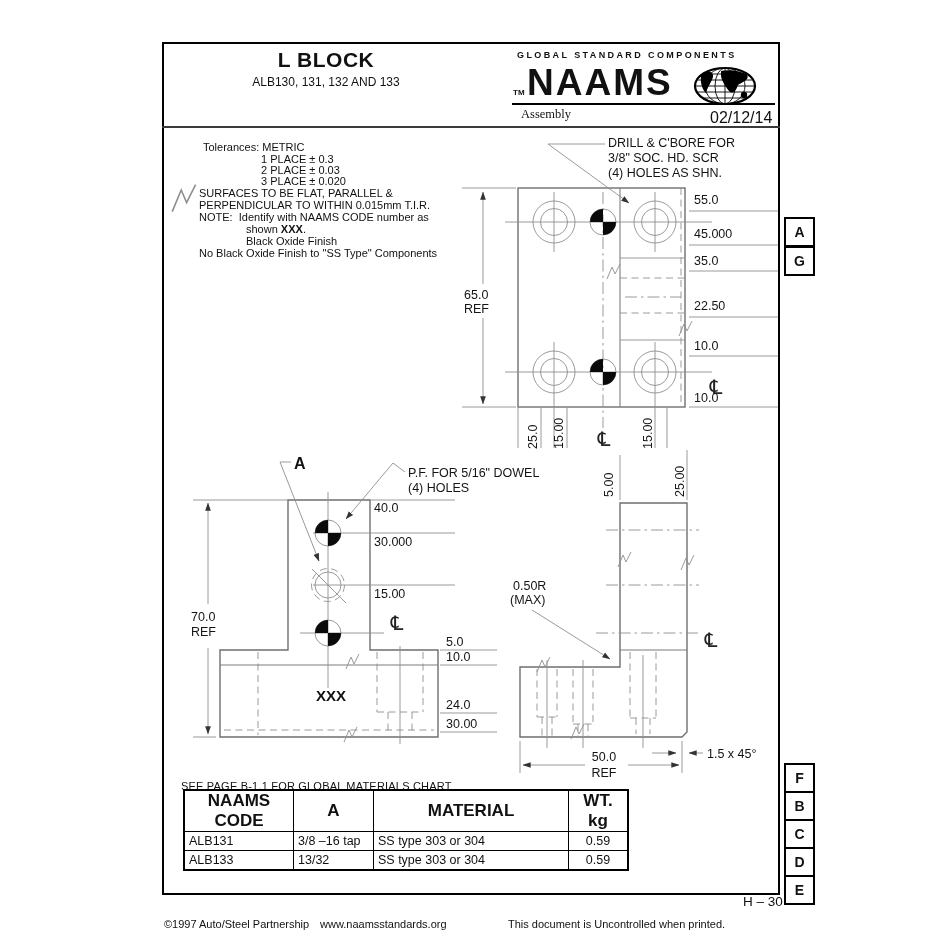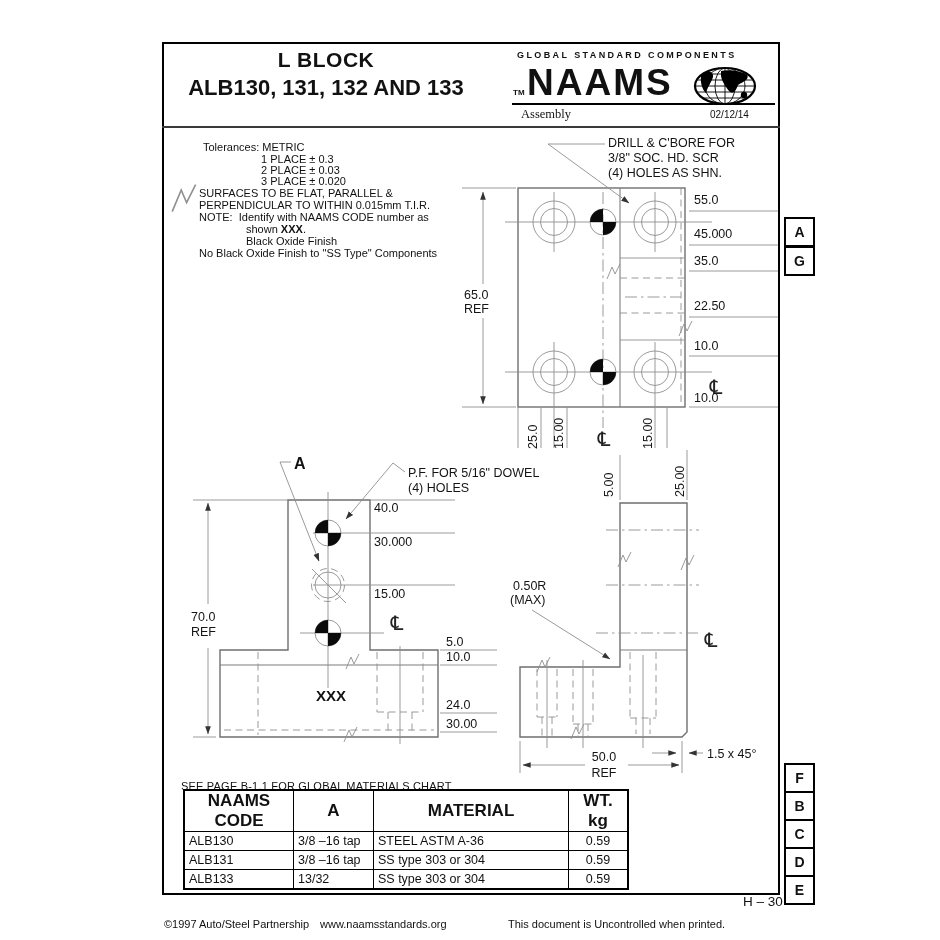--- a/index.html
+++ b/index.html
@@ -4,27 +4,27 @@
 <style>
   html,body{margin:0;padding:0;background:#fff;}
   body{width:940px;height:940px;position:relative;font-family:"Liberation Sans",sans-serif;color:#111;overflow:hidden;}
   .abs{position:absolute;}
   
   .sheet-border{left:162px;top:42px;width:614px;height:849px;border:2px solid #000;background:#fff;}
   .header-divider{left:162px;top:126px;width:618px;border-top:2px solid #3a3a3a;}
   
   .title-block{left:178px;top:48px;width:296px;text-align:center;}
   .title-1{font-size:21px;font-weight:bold;letter-spacing:.5px;}
-  .title-2{font-size:22px;font-weight:bold;margin-top:3px;text-align:center;}
+  .title-2{font-size:12px;font-weight:normal;margin-top:3px;text-align:center;}
   .brand-tagline{left:517px;top:50px;font-size:9px;font-weight:bold;letter-spacing:2.4px;text-align:right;}
   .brand-tm{left:513px;top:88px;font-size:8px;font-weight:bold;}
   .brand-name{left:527px;top:62px;font-size:37px;font-weight:bold;letter-spacing:2px;}
   .brand-rule{left:512px;top:103px;width:263px;border-top:2.5px solid #000;}
   .brand-sub{left:521px;top:107px;font-size:12.5px;font-family:Liberation Serif, serif;}
-  .brand-date{left:710px;top:109px;font-size:10px;}
+  .brand-date{left:710px;top:109px;font-size:16px;}
   .globe{left:692px;top:66px;}
   
   .nl{font-size:11px;white-space:pre;}
   .nl b{font-weight:bold;}
   
   .mat-caption{left:181px;top:763px;font-size:11px;letter-spacing:.2px;margin-top:17px;}
   table.mat{position:absolute;left:183px;top:789px;border-collapse:collapse;border:2.5px solid #000;background:#fff;}
   table.mat th{border:1.8px solid #000;font-size:17px;font-weight:bold;text-align:center;height:22px;padding:0 4px;}
   table.mat td{border:1.8px solid #000;font-size:12.5px;height:18px;padding:0 4px;}
   td.c-code{width:100px;padding-left:9px;}
@@ -341,26 +341,20 @@
   <thead>
     <tr>
       <th>NAAMS CODE</th>
       <th>A</th>
       <th>MATERIAL</th>
       <th>WT. kg</th>
     </tr>
   </thead>
   <tbody>
     <tr>
-      <td class="c-code">ALB130</td>
-      <td class="c-a">3/8 –16 tap</td>
-      <td class="c-mat">STEEL ASTM A-36</td>
-      <td class="c-wt">0.59</td>
-    </tr>
-    <tr>
       <td class="c-code">ALB131</td>
       <td class="c-a">3/8 –16 tap</td>
       <td class="c-mat">SS type 303 or 304</td>
       <td class="c-wt">0.59</td>
     </tr>
     <tr>
       <td class="c-code">ALB133</td>
       <td class="c-a">13/32</td>
       <td class="c-mat">SS type 303 or 304</td>
       <td class="c-wt">0.59</td>

